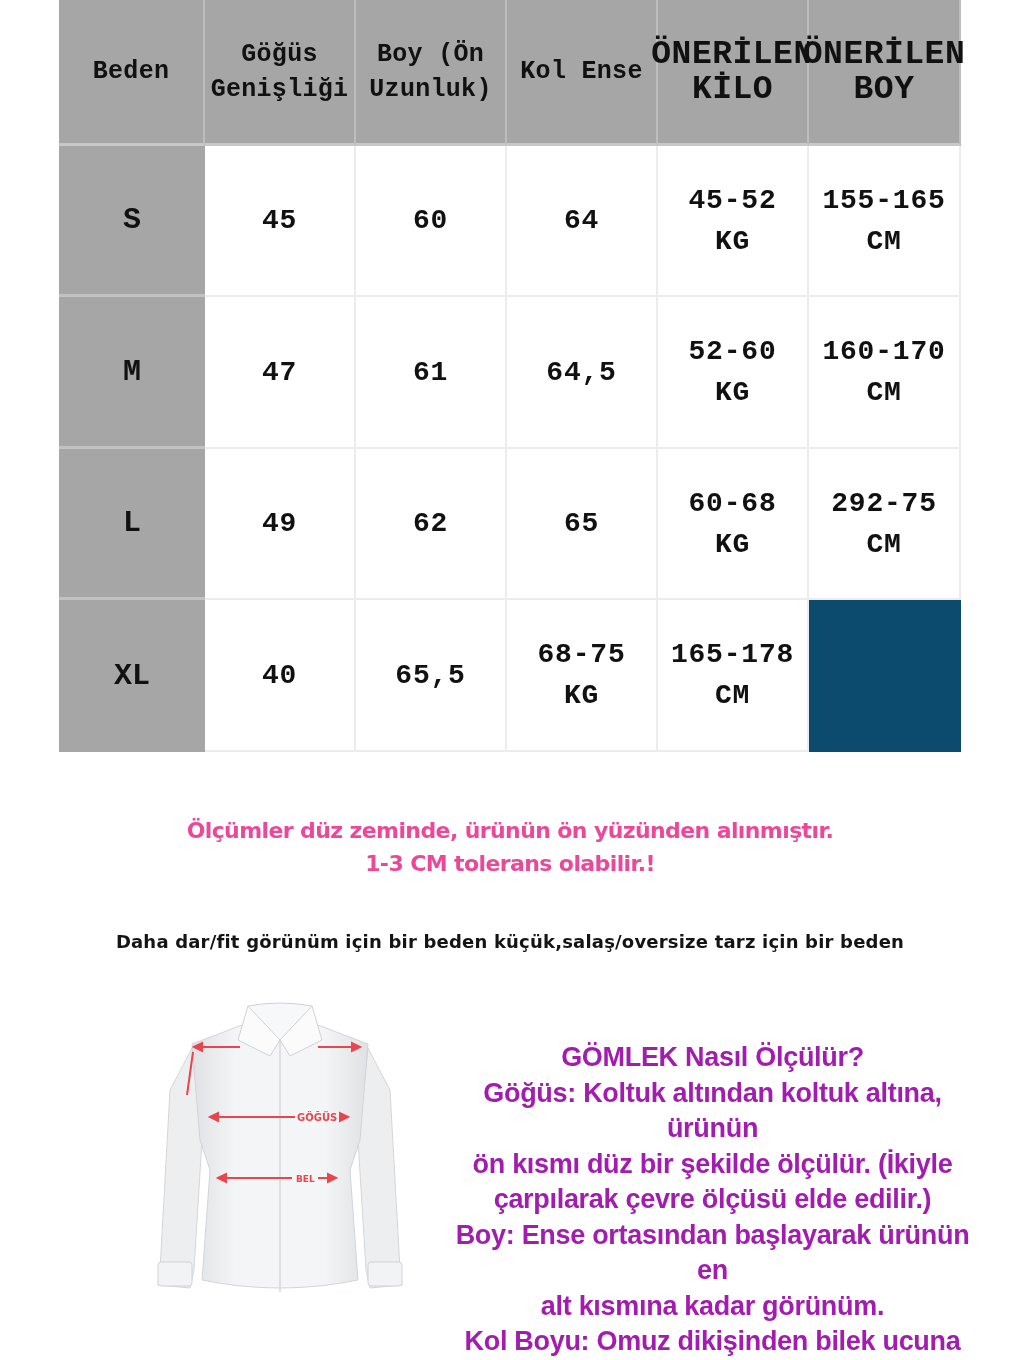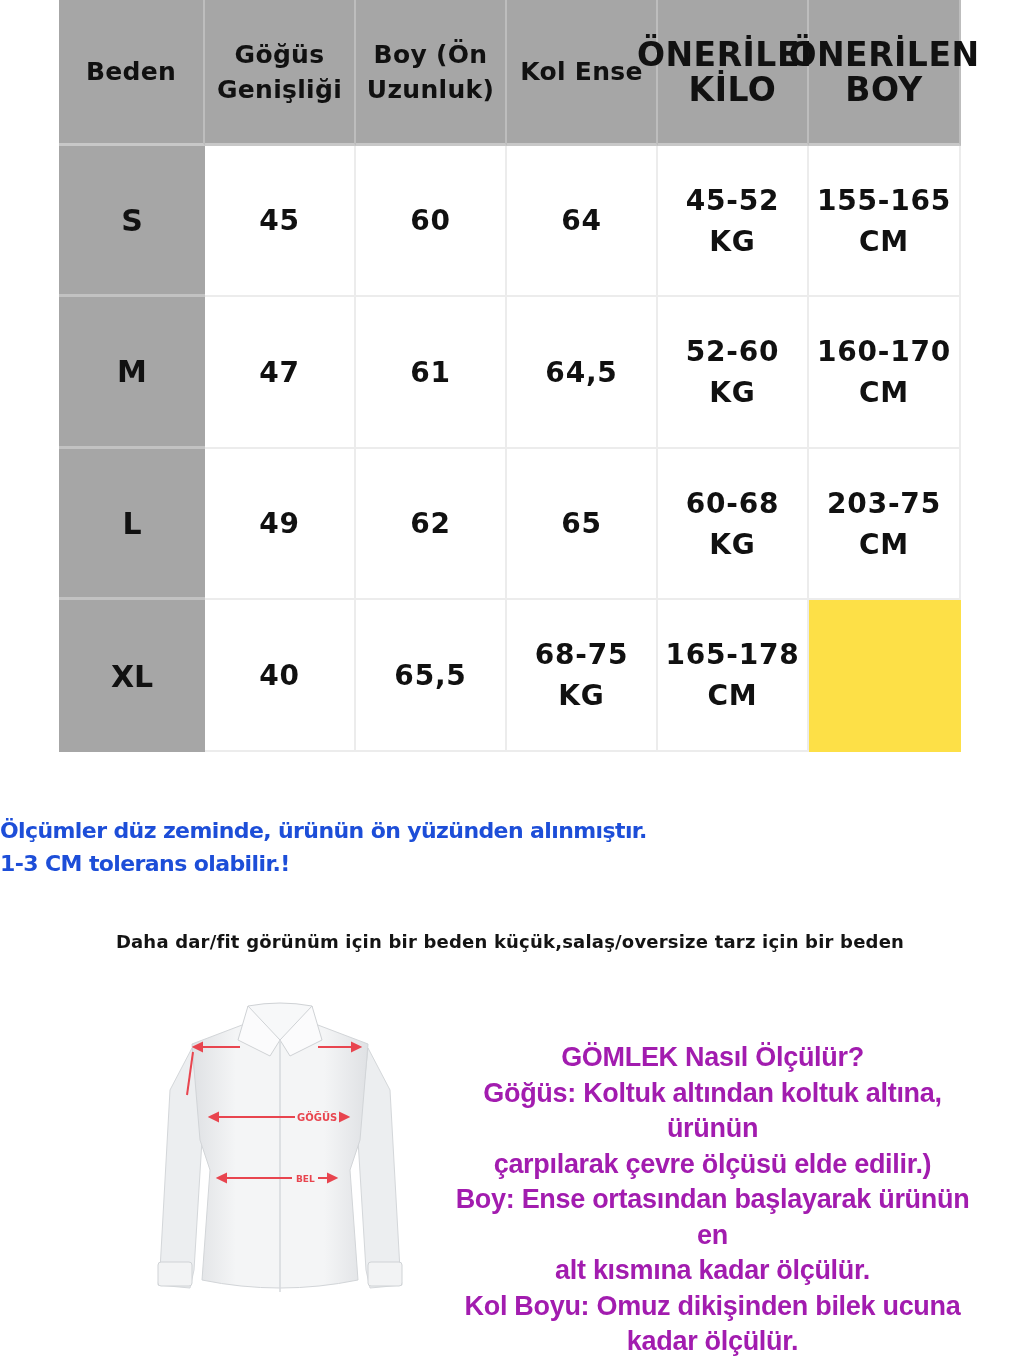--- a/index.html
+++ b/index.html
@@ -18,22 +18,23 @@
     
     .size-table {
       position: absolute;
       left: 59px;
       top: 0;
       width: 902px;
       height: 752px;
       display: grid;
       grid-template-columns: 146px 151px 151px 151px 151px 152px;
       grid-template-rows: 146px 151px 152px 151px 152px;
-      background: #fde047;
+      background: #0c4a6e;
       gap: 0;
+      font-family: Liberation Mono, monospace;
     }
     .cell {
       display: flex;
       align-items: center;
       justify-content: center;
       text-align: center;
       font-weight: bold;
       box-sizing: border-box;
     }
     .hcell {
@@ -65,21 +66,22 @@
       flex-direction: column;
     }
     .dcell .line { display: block; }
 
     
     .notice {
       position: absolute;
       left: 0;
       top: 814px;
       width: 1020px;
-      color: #1d4ed8;
+      text-align: center;
+      color: #ec4899;
       font-family: "DejaVu Sans", sans-serif;
       font-weight: bold;
       font-size: 22px;
       line-height: 33px;
       letter-spacing: -0.6px;
     }
     
     .tip {
       position: absolute;
       left: 60px;
@@ -161,21 +163,21 @@
 
   <div class="cell scell">L</div>
   <div class="cell dcell">49</div>
   <div class="cell dcell">62</div>
   <div class="cell dcell">65</div>
   <div class="cell dcell">
     <span class="line">60-68</span>
     <span class="line">KG</span>
   </div>
   <div class="cell dcell">
-    <span class="line">203-75</span>
+    <span class="line">292-75</span>
     <span class="line">CM</span>
   </div>
 
   <div class="cell scell" style="border-bottom:none">XL</div>
   <div class="cell dcell">40</div>
   <div class="cell dcell">65,5</div>
   <div class="cell dcell">
     <span class="line">68-75</span>
     <span class="line">KG</span>
   </div>
@@ -236,18 +238,19 @@
       <polygon points="186,178 178,174 178,182"></polygon>
     </g>
     <text x="147" y="121" font-family="DejaVu Sans, sans-serif" font-weight="bold" font-size="10" fill="#e8454f">GÖĞÜS</text>
     <text x="146" y="182" font-family="DejaVu Sans, sans-serif" font-weight="bold" font-size="9" fill="#e8454f">BEL</text>
   </svg>
 </div>
 
 <div class="howto">
   <span class="line">GÖMLEK Nasıl Ölçülür?</span>
   <span class="line">Göğüs: Koltuk altından koltuk altına, ürünün</span>
+  <span class="line">ön kısmı düz bir şekilde ölçülür. (İkiyle</span>
   <span class="line">çarpılarak çevre ölçüsü elde edilir.)</span>
   <span class="line">Boy: Ense ortasından başlayarak ürünün en</span>
-  <span class="line">alt kısmına kadar ölçülür.</span>
+  <span class="line">alt kısmına kadar görünüm.</span>
   <span class="line">Kol Boyu: Omuz dikişinden bilek ucuna</span>
   <span class="line">kadar ölçülür.</span>
 </div>
 
 </body></html>

